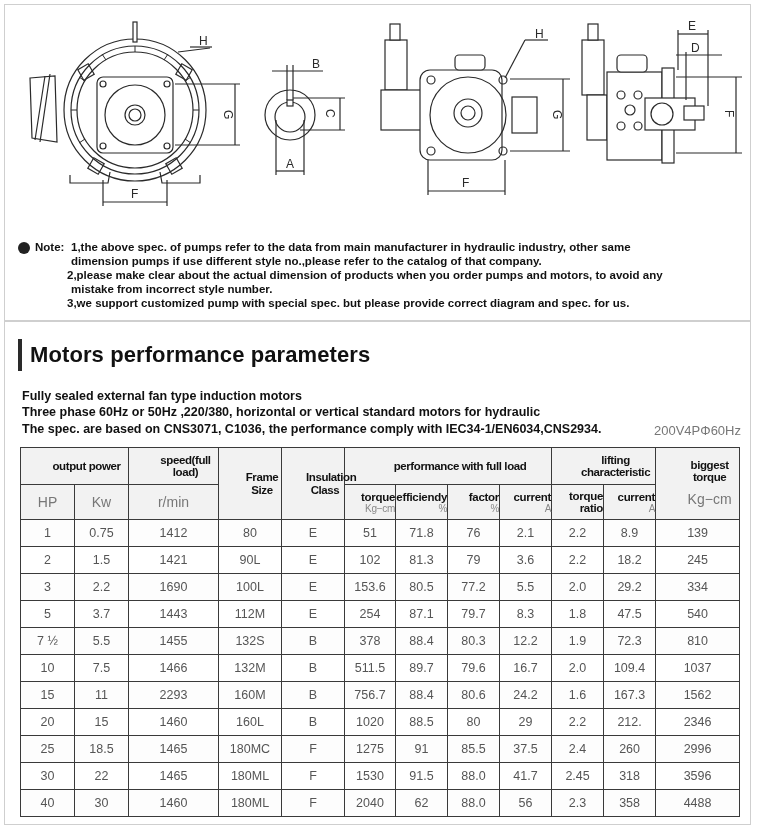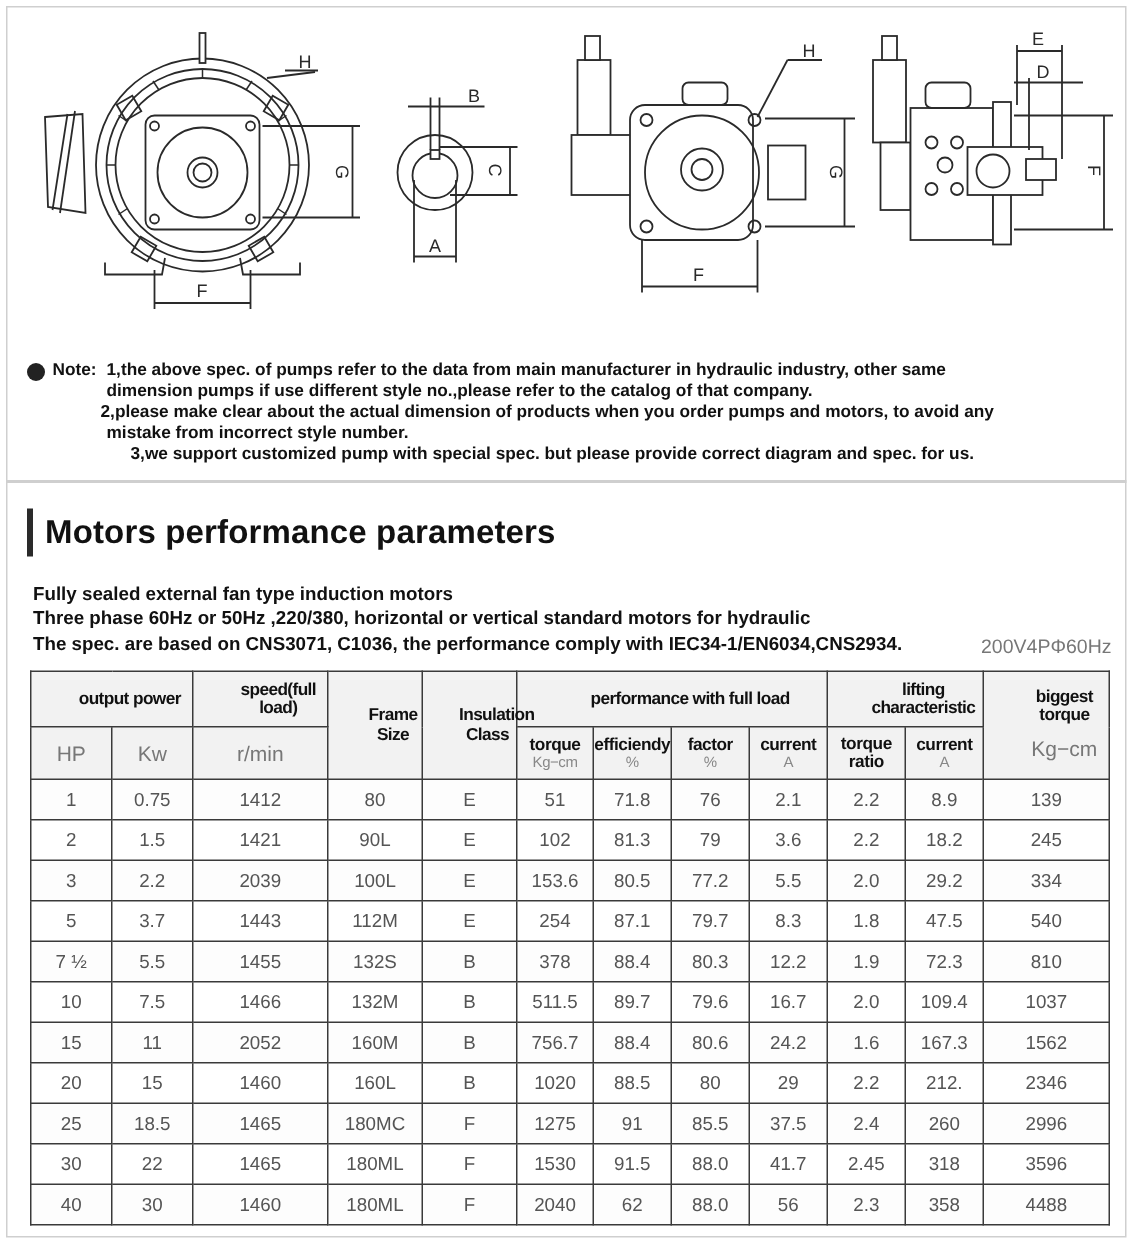--- a/index.html
+++ b/index.html
@@ -10,39 +10,39 @@
   .drawings { position: absolute; left: 0; top: 0; width: 759px; height: 230px; }
   .drawings svg { position: absolute; left: 0; top: 0; }
 
   .note { position: absolute; left: 18px; top: 240px; width: 720px; font-size: 11.5px; line-height: 14.5px; font-weight: bold; color: #111; }
   .note .bullet { position: absolute; left: 0; top: 2px; width: 12px; height: 12px; border-radius: 50%; background: #222; }
   .note .lead { position: absolute; left: 17px; top: 0; }
   .note .l1 { position: absolute; left: 53px; top: 0; white-space: nowrap; }
   .note .l1b { position: absolute; left: 53px; top: 14px; white-space: nowrap; }
   .note .l2 { position: absolute; left: 49px; top: 28px; white-space: nowrap; }
   .note .l2b { position: absolute; left: 53px; top: 42px; white-space: nowrap; }
-  .note .l3 { position: absolute; left: 49px; top: 56px; white-space: nowrap; margin-left: 20px; }
+  .note .l3 { position: absolute; left: 49px; top: 56px; white-space: nowrap; }
 
   .section-title { position: absolute; left: 18px; top: 339px; height: 32px; display: flex; align-items: center; }
   .section-title .bar { width: 4px; height: 32px; background: #2a2a2a; margin-right: 8px; }
   .section-title .txt { font-size: 22px; font-weight: bold; color: #111; letter-spacing: 0.1px; }
 
   .desc { position: absolute; left: 22px; font-size: 12.5px; font-weight: bold; color: #111; white-space: nowrap; }
   .desc.d1 { top: 389px; }
   .desc.d2 { top: 405px; }
   .desc.d3 { top: 422px; }
   .spec-tag { position: absolute; left: 654px; top: 423px; font-size: 13px; color: #777; white-space: nowrap; }
 
   table.perf { position: absolute; left: 20px; top: 447px; width: 719px; border-collapse: collapse; table-layout: fixed; }
   table.perf td, table.perf th { border: 1px solid #3a3a3a; text-align: center; vertical-align: middle; padding: 0; font-weight: normal; }
   table.perf thead th { background: #f2f2f2; color: #111; }
   table.perf thead tr.h1 th { height: 36px; font-size: 11.5px; font-weight: bold; letter-spacing: -0.4px; padding-left: 24px; }
   table.perf thead tr.h2 th { height: 34px; }
   table.perf th.unit-big { font-size: 14px; color: #777; font-weight: normal; }
-  table.perf th.sub { font-size: 11.5px; font-weight: bold; line-height: 12px; letter-spacing: -0.3px; }
+  table.perf th.sub { font-size: 11.5px; font-weight: bold; line-height: 12px; letter-spacing: -0.3px; text-align: right; }
   table.perf th.sub .u { display: block; font-size: 10px; color: #888; font-weight: normal; line-height: 11px; }
   table.perf th.span2 { font-size: 12px; font-weight: bold; line-height: 13px; letter-spacing: -0.3px; }
   table.perf th.bt { vertical-align: top; padding-top: 11px; font-size: 11.5px; font-weight: bold; letter-spacing: -0.4px; }
   table.perf th.bt .u { display: block; font-size: 14px; color: #777; font-weight: normal; margin-top: 8px; letter-spacing: 0; }
   table.perf tbody td { height: 26px; font-size: 12.5px; color: #555; }
   table.perf tbody tr:nth-child(odd) td { background: #fdfdfd; }
 </style>
 </head>
 <body>
 
@@ -279,21 +279,21 @@
         <td>81.3</td>
         <td>79</td>
         <td>3.6</td>
         <td>2.2</td>
         <td>18.2</td>
         <td>245</td>
       </tr>
       <tr>
         <td>3</td>
         <td>2.2</td>
-        <td>2039</td>
+        <td>1690</td>
         <td>100L</td>
         <td>E</td>
         <td>153.6</td>
         <td>80.5</td>
         <td>77.2</td>
         <td>5.5</td>
         <td>2.0</td>
         <td>29.2</td>
         <td>334</td>
       </tr>
@@ -335,21 +335,21 @@
         <td>89.7</td>
         <td>79.6</td>
         <td>16.7</td>
         <td>2.0</td>
         <td>109.4</td>
         <td>1037</td>
       </tr>
       <tr>
         <td>15</td>
         <td>11</td>
-        <td>2052</td>
+        <td>2293</td>
         <td>160M</td>
         <td>B</td>
         <td>756.7</td>
         <td>88.4</td>
         <td>80.6</td>
         <td>24.2</td>
         <td>1.6</td>
         <td>167.3</td>
         <td>1562</td>
       </tr>

